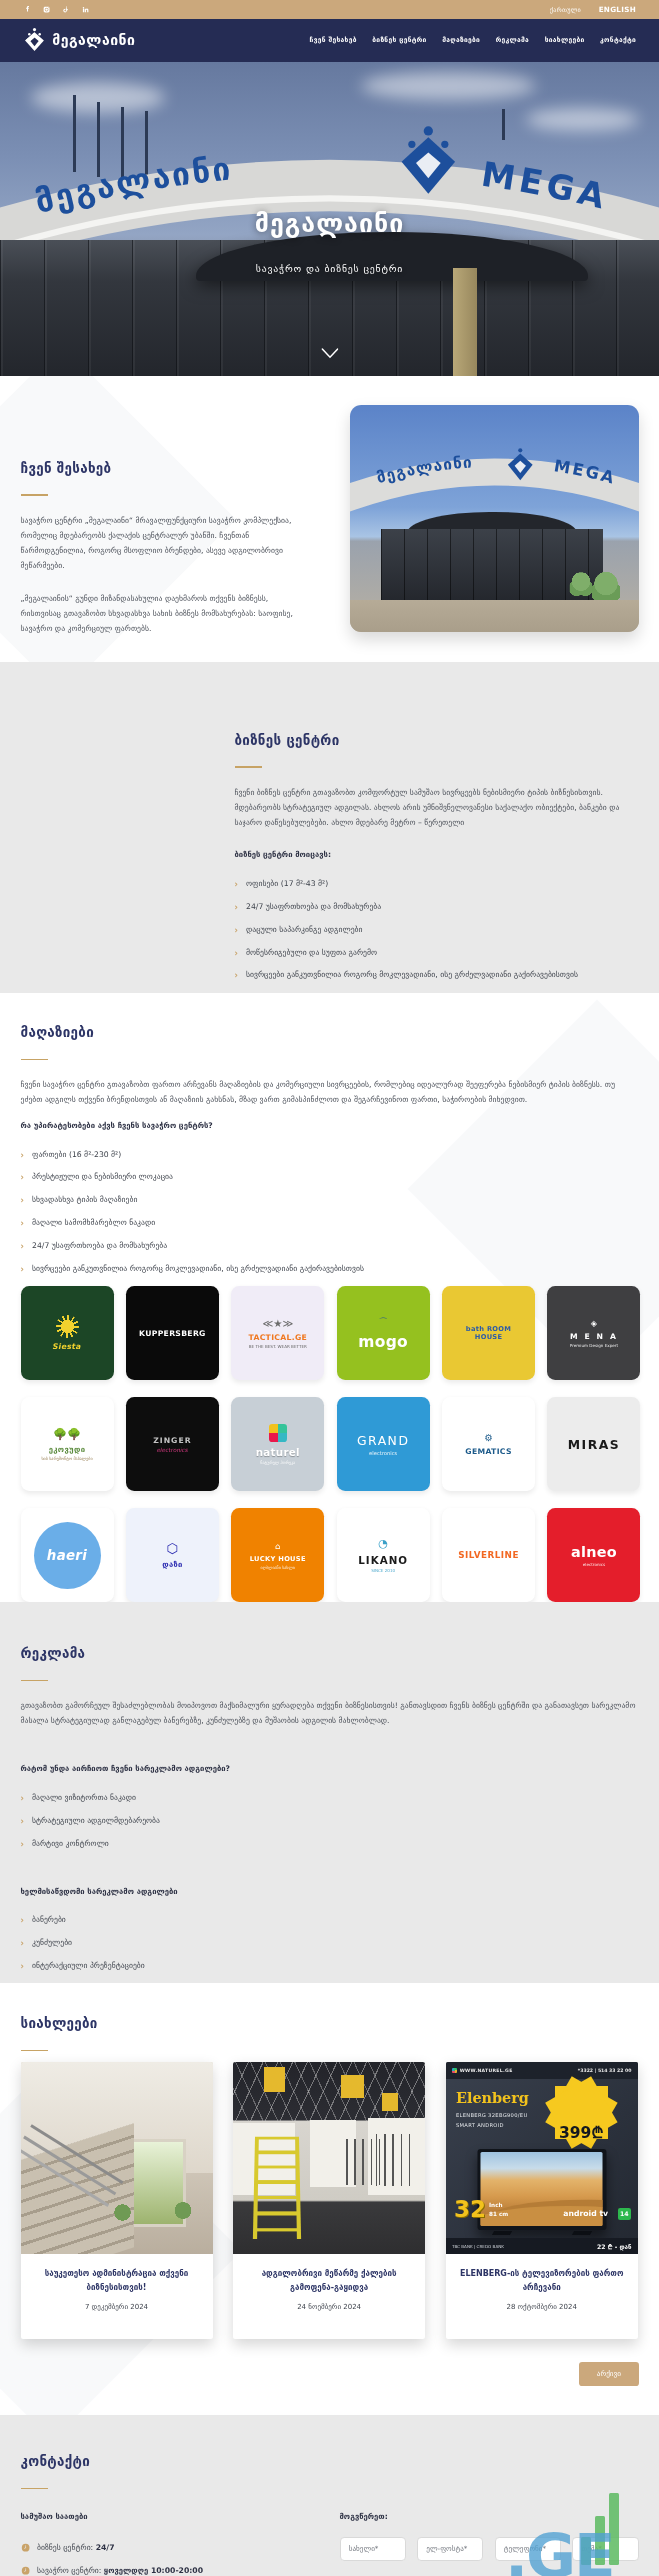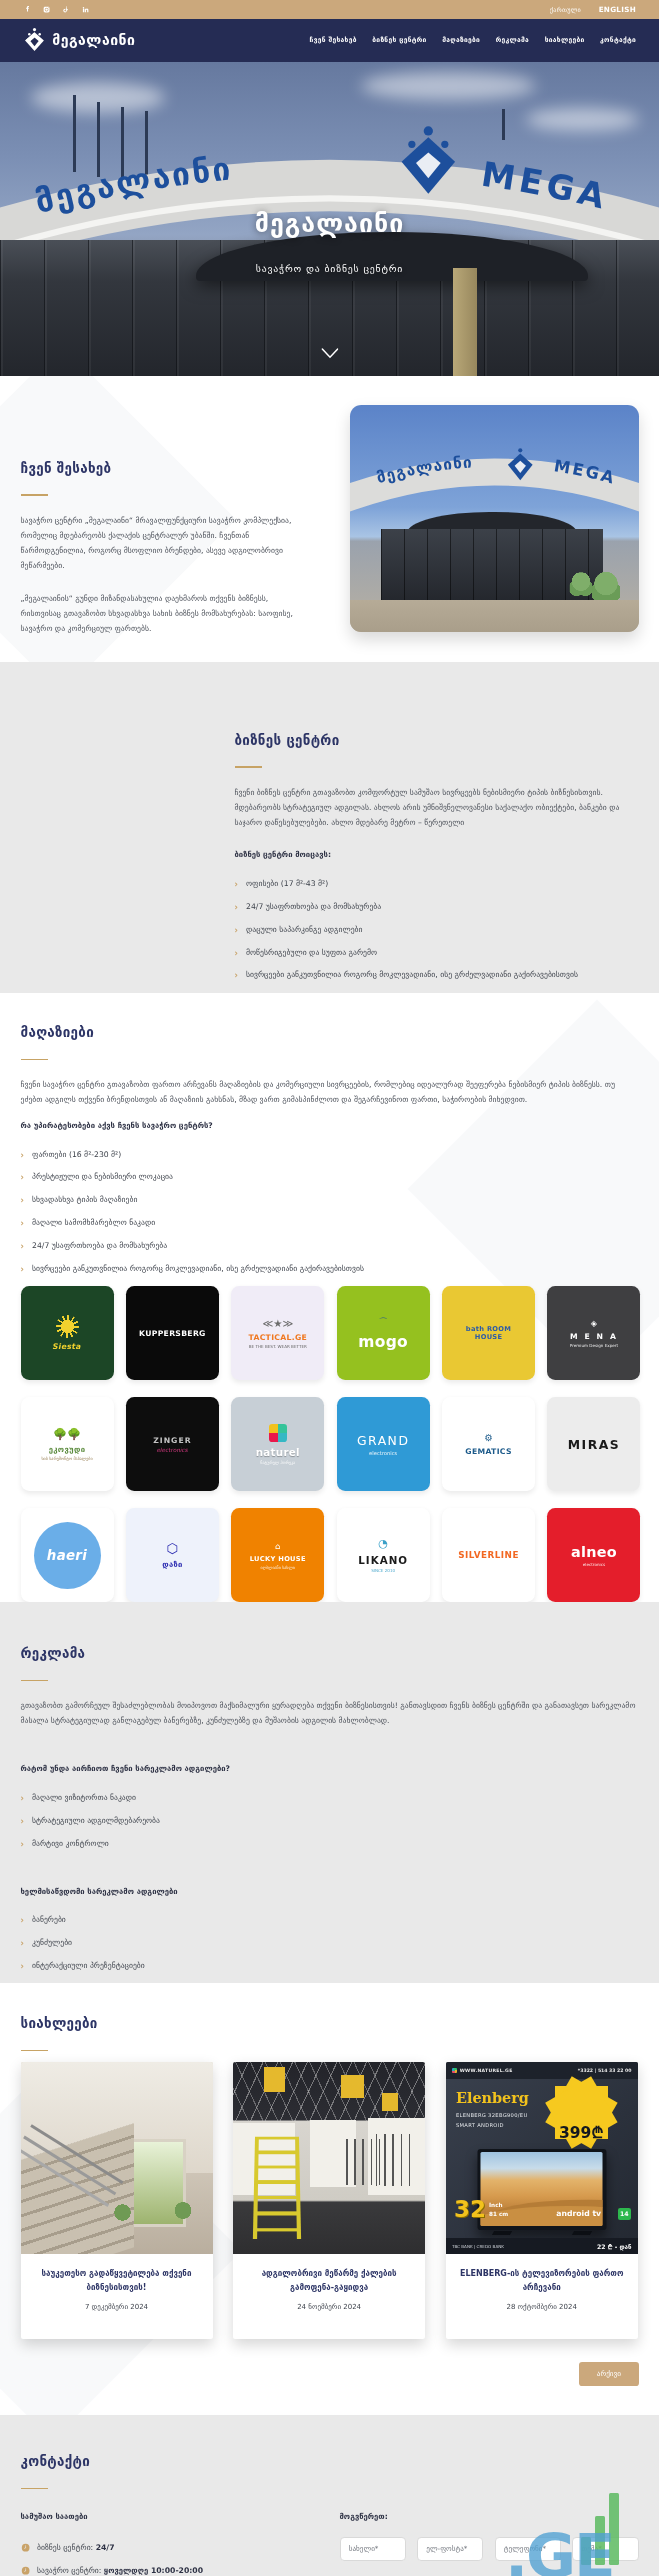--- a/index.html
+++ b/index.html
@@ -128,21 +128,21 @@
   .img3 .star .s1{ transform:rotate(0deg);} .img3 .star .s2{ transform:rotate(30deg);} .img3 .star .s3{ transform:rotate(60deg);}
   .img3 .price { position:relative; color:#14181f; font-size:15.5px; font-weight:bold; }
   .img3 .tv { position:absolute; left:50%; transform:translateX(-50%); top:87px; width:129px; height:81px; background:#10141a; border-radius:3.1px; padding:3.6px; box-shadow:0 7.2px 11.3px rgba(0,0,0,.45); }
   .img3 .screen { width:100%; height:100%; border-radius:1.5px; background:linear-gradient(180deg,#9fc3e0 0%,#c8dcea 22%,#e3b36b 38%,#d69a4d 60%,#b97d39 82%,#9a6730 100%); position:relative; overflow:hidden; }
   .img3 .dune { position:absolute; left:-10.3px; bottom:-15.5px; width:160%; height:36px; background:#c98f42; border-radius:50%; box-shadow:20.6px -9.3px 0 -3.1px #b57c36; }
   .img3 .legs { position:absolute; left:50%; transform:translateX(-50%); top:169px; width:98px; height:4.1px; display:flex; justify-content:space-between; }
   .img3 .legs i { width:17.5px; height:4.1px; background:#0c0f14; transform:skewX(-30deg); }
   .img3 .specs { position:absolute; left:8.2px; top:138px; display:flex; align-items:flex-end; gap:3.1px; }
   .img3 .sz { color:#f2c21d; font-size:23px; font-weight:bold; line-height:.8; text-shadow:1px 1px 0 #8a6d00; }
   .img3 .szu { color:#fff; font-size:5.7px; font-weight:bold; line-height:1.5; }
-  .img3 .osrow { position:absolute; right:7.2px; top:146px; display:flex; align-items:center; gap:17px;text-align:center; }
+  .img3 .osrow { position:absolute; right:7.2px; top:146px; display:flex; align-items:center; gap:10px;text-align:center; }
   .img3 .os { color:#fff; font-size:7.7px; font-weight:bold; }
   .img3 .osv { width:12.4px; height:12.4px; background:#2db84d; color:#fff; border-radius:2.1px; font-size:6.2px; font-weight:bold; display:flex; align-items:center; justify-content:center; }
   .img3 .botstrip { position:absolute; left:0; right:0; bottom:0; height:15.5px; background:#161a22; display:flex; align-items:center; justify-content:space-between; padding:0 6.2px; color:#cfd3da; font-size:4.1px; }
   .img3 .pfrom { color:#fff; font-size:6.2px; font-weight:bold; }
   .archive-row { display:flex; justify-content:flex-end; margin-top:23px; }
   .btn-archive { background:#cba87c; color:#fff; border:none; border-radius:3.1px; padding:7.7px 17.5px; font-size:7.2px; font-family:inherit; cursor:pointer; }
 
   
   .contact { min-height:251px; padding-top:39px; }
   .contact-cols { display:flex; justify-content:space-between; margin-top:21.6px; }
@@ -500,21 +500,21 @@
         <div class="card">
           <div class="card-img img1">
             <div class="wall"></div>
             <div class="door"></div>
             <div class="stair"></div>
             <div class="rail"></div>
             <div class="plant" style="left:93px; bottom:31px;"></div>
             <div class="plant" style="right:20.6px; bottom:33px;"></div>
           </div>
           <div class="card-body">
-            <div class="card-title">საუკეთესო გადაწყვეტილება თქვენი ბიზნესისთვის!</div>
+            <div class="card-title">საუკეთესო ადმინისტრაცია თქვენი ბიზნესისთვის!</div>
             <div class="card-date">7 დეკემბერი 2024</div>
           </div>
         </div>
 
         <div class="card">
           <div class="card-img img2">
             <div class="truss"></div>
             <div class="ysq" style="left:31px; top:5.2px; width:20.6px; height:25px;"></div>
             <div class="ysq" style="left:108px; top:13.4px; width:23px; height:23px;"></div>
             <div class="ysq" style="left:149px; top:31px; width:15.5px; height:18.5px;"></div>

